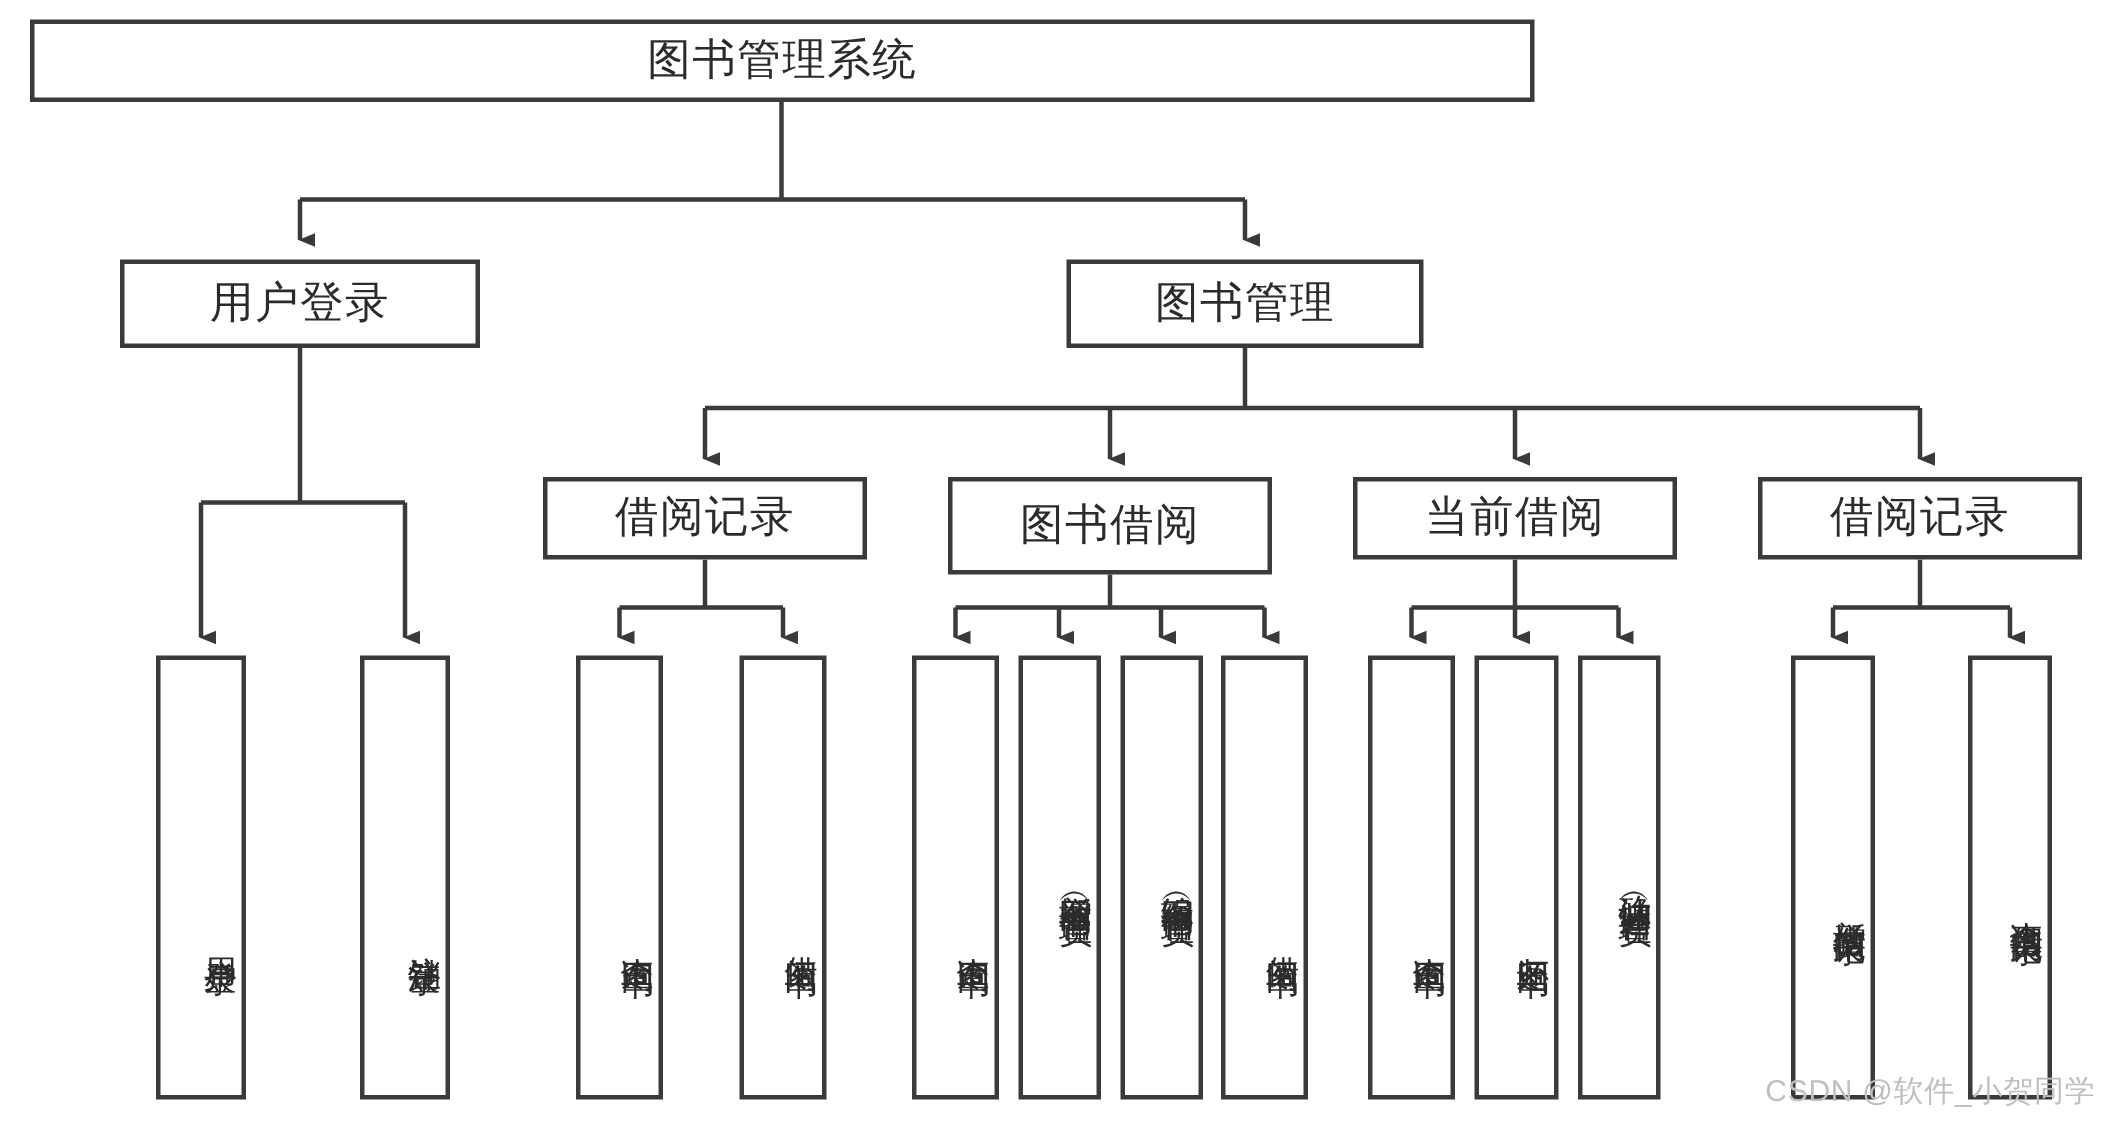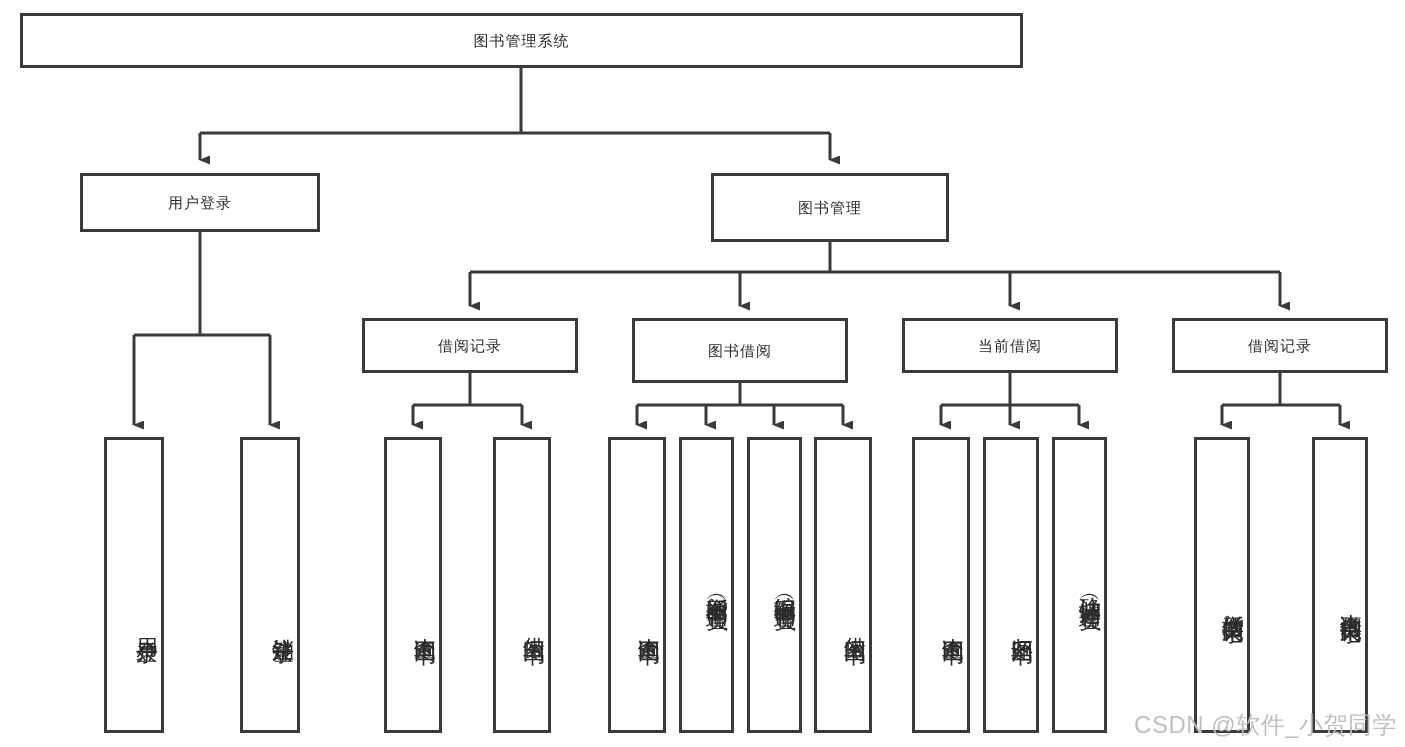--- a/index.html
+++ b/index.html
@@ -29,21 +29,21 @@
     box-sizing: border-box;
     border: 3px solid #3a3a3a;
     background: #ffffff;
     color: #2b2b2b;
     display: flex;
     align-items: center;
     justify-content: center;
     z-index: 2;
   }
   .node.horizontal {
-    font-size: 15px;
+    font-size: 29px;
     line-height: 1.2;
     letter-spacing: 1px;
   }
   .node.vertical {
     writing-mode: vertical-rl;
     text-orientation: upright;
     font-size: 22px;
     line-height: 1.25;
     letter-spacing: 2px;
     align-items: flex-start;
@@ -54,21 +54,21 @@
     padding-top: 4px;
   }
   .node-label {
     display: block;
     white-space: nowrap;
   }
   .watermark {
     position: absolute;
     right: 8px;
     bottom: 6px;
-    font-size: 24px;
+    font-size: 20px;
     color: #bfbfbf;
     z-index: 5;
     white-space: nowrap;
     letter-spacing: 0.5px;
   }
 </style>
 </head>
 <body>
 
 <div id="canvas">
@@ -125,21 +125,21 @@
   </svg>
 
   <div class="node horizontal" style="left:20px; top:13px; width:1003px; height:55px;">
     <span class="node-label">图书管理系统</span>
   </div>
 
   <div class="node horizontal" style="left:80px; top:173px; width:240px; height:59px;">
     <span class="node-label">用户登录</span>
   </div>
 
-  <div class="node horizontal" style="left:711px; top:173px; width:238px; height:69px;justify-content:center;">
+  <div class="node horizontal" style="left:711px; top:173px; width:238px; height:59px;justify-content:center;">
     <span class="node-label">图书管理</span>
   </div>
 
   <div class="node horizontal" style="left:362px; top:318px; width:216px; height:55px;">
     <span class="node-label">借阅记录</span>
   </div>
 
   <div class="node horizontal" style="left:632px; top:318px; width:216px; height:65px;">
     <span class="node-label">图书借阅</span>
   </div>

